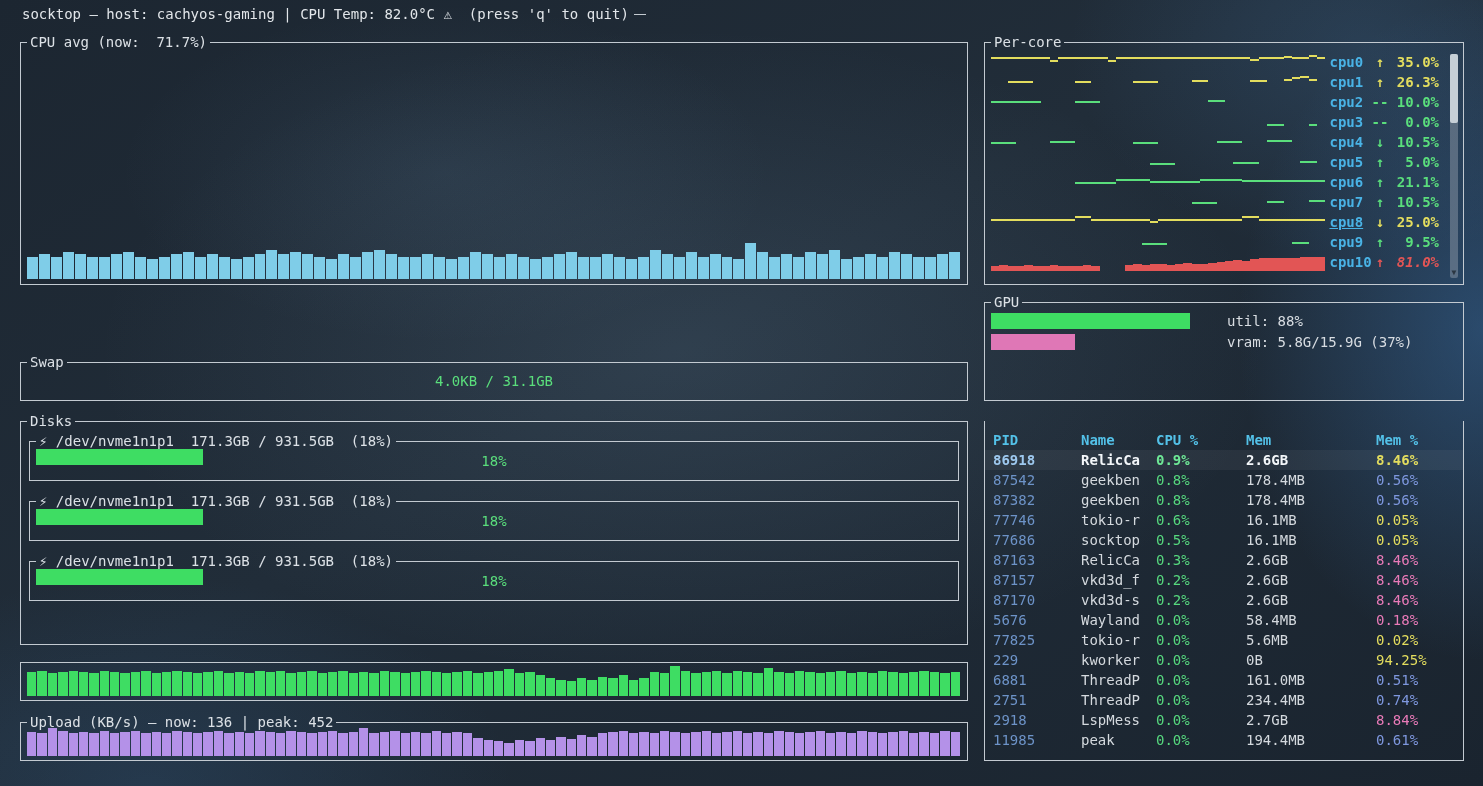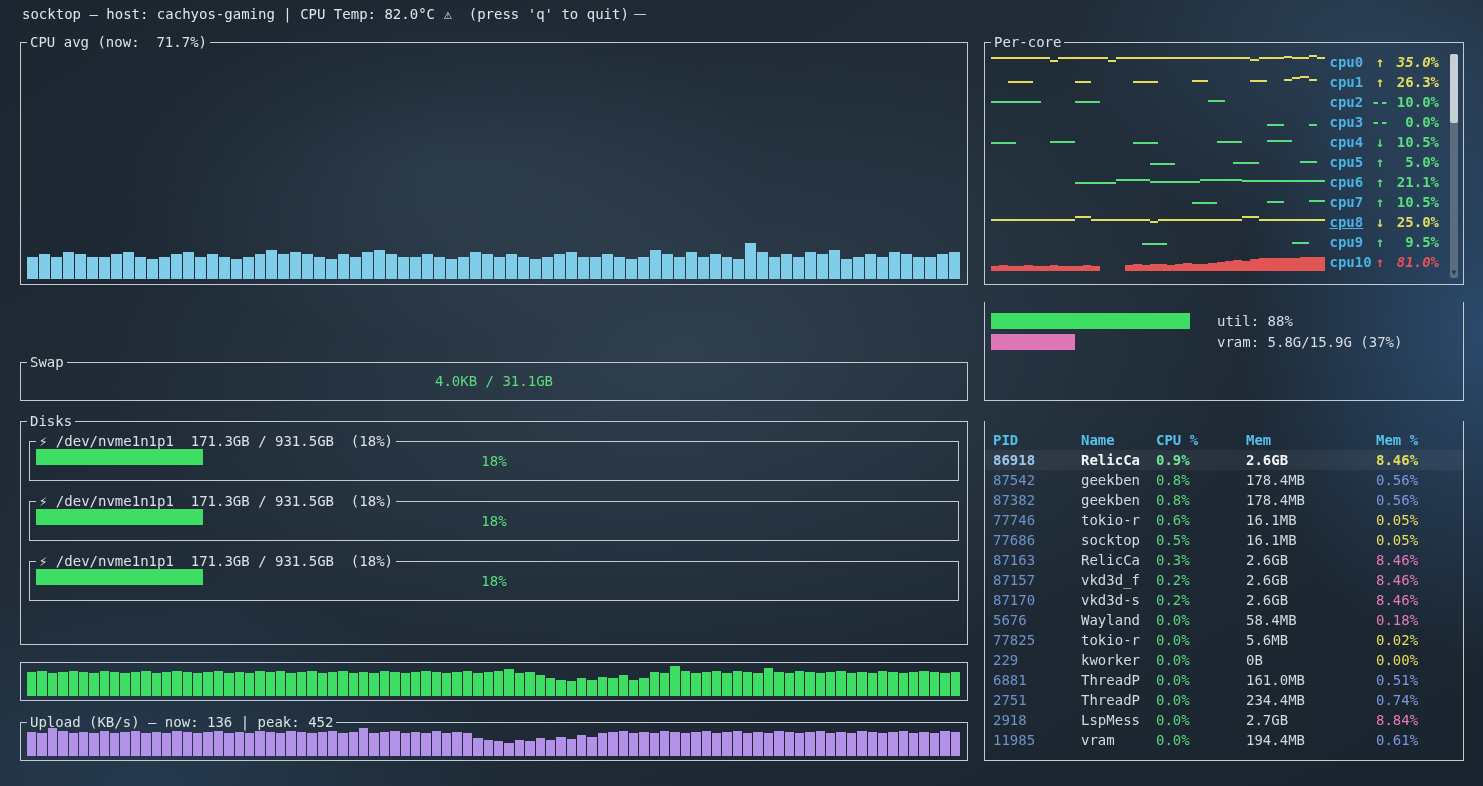--- a/index.html
+++ b/index.html
@@ -58,21 +58,21 @@
   .scrollbar { position:absolute; right:5px; top:12px; bottom:6px; width:8px; background:rgba(150,162,175,0.45); border-radius:2px; }
   .scrollbar-thumb { position:absolute; left:0; right:0; top:0; height:31%; background:#c6cfd6; border-radius:2px; }
   .scroll-down { position:absolute; bottom:0; left:0; width:8px; text-align:center; font-size:8px; line-height:10px; color:#2b3642; }
 
   
   #gpu-lines { position:absolute; left:6px; right:6px; top:9px; }
   .gpu-line { display:flex; align-items:center; height:20px; white-space:pre; }
   .gpu-line + .gpu-line { margin-top:1px; }
   .gpu-track { position:relative; width:226px; height:16px; }
   .gpu-fill { position:absolute; left:0; top:0; bottom:0; }
-  .gpu-label { }
+  .gpu-label { margin-left:10px; }
 
   
   #proc-table { position:absolute; left:0; right:0; top:9px; }
   .proc-header, .proc-row { display:flex; height:20px; line-height:20px; padding-left:8px; white-space:pre; }
   .proc-header > span { color:#53c1e8; font-weight:bold; }
   .c-pid { width:88px; color:#6d93c8; }
   .c-name { width:75px; color:#d4d9de; }
   .c-cpu { width:90px; color:#56d87e; }
   .c-mem { width:130px; color:#d4d9de; }
   .c-mempct { width:80px; }
@@ -446,21 +446,21 @@
       <span class="p-seg p-seg-l"></span>
       <span class="p-title">Per-core</span>
       <span class="p-seg p-seg-r"></span>
     </div>
     <div class="p-body">
       <div id="core-list">
   <div class="core-row">
     <div class="core-spark"><div style="position: absolute; left: 0%; background: rgb(227, 221, 94); width: 2.5%; bottom: 68%; height: 2px;"></div><div style="position: absolute; left: 2.5%; background: rgb(227, 221, 94); width: 2.5%; bottom: 68%; height: 2px;"></div><div style="position: absolute; left: 5%; background: rgb(227, 221, 94); width: 2.5%; bottom: 68%; height: 2px;"></div><div style="position: absolute; left: 7.5%; background: rgb(227, 221, 94); width: 2.5%; bottom: 68%; height: 2px;"></div><div style="position: absolute; left: 10%; background: rgb(227, 221, 94); width: 2.5%; bottom: 68%; height: 2px;"></div><div style="position: absolute; left: 12.5%; background: rgb(227, 221, 94); width: 2.5%; bottom: 68%; height: 2px;"></div><div style="position: absolute; left: 15%; background: rgb(227, 221, 94); width: 2.5%; bottom: 68%; height: 2px;"></div><div style="position: absolute; left: 17.5%; background: rgb(227, 221, 94); width: 2.5%; bottom: 52%; height: 2px;"></div><div style="position: absolute; left: 20%; background: rgb(227, 221, 94); width: 2.5%; bottom: 68%; height: 2px;"></div><div style="position: absolute; left: 22.5%; background: rgb(227, 221, 94); width: 2.5%; bottom: 68%; height: 2px;"></div><div style="position: absolute; left: 25%; background: rgb(227, 221, 94); width: 2.5%; bottom: 68%; height: 2px;"></div><div style="position: absolute; left: 27.5%; background: rgb(227, 221, 94); width: 2.5%; bottom: 68%; height: 2px;"></div><div style="position: absolute; left: 30%; background: rgb(227, 221, 94); width: 2.5%; bottom: 68%; height: 2px;"></div><div style="position: absolute; left: 32.5%; background: rgb(227, 221, 94); width: 2.5%; bottom: 68%; height: 2px;"></div><div style="position: absolute; left: 35%; background: rgb(227, 221, 94); width: 2.5%; bottom: 48%; height: 2px;"></div><div style="position: absolute; left: 37.5%; background: rgb(227, 221, 94); width: 2.5%; bottom: 68%; height: 2px;"></div><div style="position: absolute; left: 40%; background: rgb(227, 221, 94); width: 2.5%; bottom: 68%; height: 2px;"></div><div style="position: absolute; left: 42.5%; background: rgb(227, 221, 94); width: 2.5%; bottom: 68%; height: 2px;"></div><div style="position: absolute; left: 45%; background: rgb(227, 221, 94); width: 2.5%; bottom: 68%; height: 2px;"></div><div style="position: absolute; left: 47.5%; background: rgb(227, 221, 94); width: 2.5%; bottom: 68%; height: 2px;"></div><div style="position: absolute; left: 50%; background: rgb(227, 221, 94); width: 2.5%; bottom: 68%; height: 2px;"></div><div style="position: absolute; left: 52.5%; background: rgb(227, 221, 94); width: 2.5%; bottom: 68%; height: 2px;"></div><div style="position: absolute; left: 55%; background: rgb(227, 221, 94); width: 2.5%; bottom: 68%; height: 2px;"></div><div style="position: absolute; left: 57.5%; background: rgb(227, 221, 94); width: 2.5%; bottom: 68%; height: 2px;"></div><div style="position: absolute; left: 60%; background: rgb(227, 221, 94); width: 2.5%; bottom: 68%; height: 2px;"></div><div style="position: absolute; left: 62.5%; background: rgb(227, 221, 94); width: 2.5%; bottom: 68%; height: 2px;"></div><div style="position: absolute; left: 65%; background: rgb(227, 221, 94); width: 2.5%; bottom: 68%; height: 2px;"></div><div style="position: absolute; left: 67.5%; background: rgb(227, 221, 94); width: 2.5%; bottom: 68%; height: 2px;"></div><div style="position: absolute; left: 70%; background: rgb(227, 221, 94); width: 2.5%; bottom: 68%; height: 2px;"></div><div style="position: absolute; left: 72.5%; background: rgb(227, 221, 94); width: 2.5%; bottom: 68%; height: 2px;"></div><div style="position: absolute; left: 75%; background: rgb(227, 221, 94); width: 2.5%; bottom: 68%; height: 2px;"></div><div style="position: absolute; left: 77.5%; background: rgb(227, 221, 94); width: 2.5%; bottom: 55%; height: 2px;"></div><div style="position: absolute; left: 80%; background: rgb(227, 221, 94); width: 2.5%; bottom: 68%; height: 2px;"></div><div style="position: absolute; left: 82.5%; background: rgb(227, 221, 94); width: 2.5%; bottom: 68%; height: 2px;"></div><div style="position: absolute; left: 85%; background: rgb(227, 221, 94); width: 2.5%; bottom: 68%; height: 2px;"></div><div style="position: absolute; left: 87.5%; background: rgb(227, 221, 94); width: 2.5%; bottom: 75%; height: 2px;"></div><div style="position: absolute; left: 90%; background: rgb(227, 221, 94); width: 2.5%; bottom: 68%; height: 2px;"></div><div style="position: absolute; left: 92.5%; background: rgb(227, 221, 94); width: 2.5%; bottom: 68%; height: 2px;"></div><div style="position: absolute; left: 95%; background: rgb(227, 221, 94); width: 2.5%; bottom: 80%; height: 2px;"></div><div style="position: absolute; left: 97.5%; background: rgb(227, 221, 94); width: 2.5%; bottom: 68%; height: 2px;"></div></div>
     <span class="core-name" style="color: rgb(73, 179, 230);">cpu0</span>
     <span class="core-arrow" style="color: rgb(227, 221, 94);">↑</span>
-    <span class="core-value" style="color: rgb(227, 221, 94); font-style: italic;">35.0%</span>
+    <span class="core-value" style="color: rgb(227, 221, 94);">35.0%</span>
   </div>
 
   <div class="core-row">
     <div class="core-spark"><div style="position: absolute; left: 5%; background: rgb(227, 221, 94); width: 2.5%; bottom: 42%; height: 2px;"></div><div style="position: absolute; left: 7.5%; background: rgb(227, 221, 94); width: 2.5%; bottom: 42%; height: 2px;"></div><div style="position: absolute; left: 10%; background: rgb(227, 221, 94); width: 2.5%; bottom: 42%; height: 2px;"></div><div style="position: absolute; left: 25%; background: rgb(227, 221, 94); width: 2.5%; bottom: 42%; height: 2px;"></div><div style="position: absolute; left: 27.5%; background: rgb(227, 221, 94); width: 2.5%; bottom: 42%; height: 2px;"></div><div style="position: absolute; left: 42.5%; background: rgb(227, 221, 94); width: 2.5%; bottom: 42%; height: 2px;"></div><div style="position: absolute; left: 45%; background: rgb(227, 221, 94); width: 2.5%; bottom: 42%; height: 2px;"></div><div style="position: absolute; left: 47.5%; background: rgb(227, 221, 94); width: 2.5%; bottom: 42%; height: 2px;"></div><div style="position: absolute; left: 60%; background: rgb(227, 221, 94); width: 2.5%; bottom: 48%; height: 2px;"></div><div style="position: absolute; left: 62.5%; background: rgb(227, 221, 94); width: 2.5%; bottom: 48%; height: 2px;"></div><div style="position: absolute; left: 77.5%; background: rgb(227, 221, 94); width: 2.5%; bottom: 52%; height: 2px;"></div><div style="position: absolute; left: 80%; background: rgb(227, 221, 94); width: 2.5%; bottom: 52%; height: 2px;"></div><div style="position: absolute; left: 87.5%; background: rgb(227, 221, 94); width: 2.5%; bottom: 58%; height: 2px;"></div><div style="position: absolute; left: 90%; background: rgb(227, 221, 94); width: 2.5%; bottom: 64%; height: 2px;"></div><div style="position: absolute; left: 92.5%; background: rgb(227, 221, 94); width: 2.5%; bottom: 70%; height: 2px;"></div><div style="position: absolute; left: 95%; background: rgb(227, 221, 94); width: 2.5%; bottom: 58%; height: 2px;"></div></div>
     <span class="core-name" style="color: rgb(73, 179, 230);">cpu1</span>
     <span class="core-arrow" style="color: rgb(227, 221, 94);">↑</span>
     <span class="core-value" style="color: rgb(227, 221, 94);">26.3%</span>
   </div>
 
   <div class="core-row">
@@ -527,20 +527,25 @@
   </div>
 </div>
       <div class="scrollbar">
         <div class="scrollbar-thumb"></div>
         <div class="scroll-down">▼</div>
       </div>
     </div>
   </div>
 
   <div class="panel" style="left:984px; top:292px; width:480px; height:109px;">
+    <div class="p-head">
+      <span class="p-seg p-seg-l"></span>
+      <span class="p-title">GPU</span>
+      <span class="p-seg p-seg-r"></span>
+    </div>
     <div class="p-body">
       <div id="gpu-lines">
         <div class="gpu-line">
           <div class="gpu-track">
             <div class="gpu-fill" style="width: 88%; background: rgb(62, 221, 99);"></div>
           </div>
           <span class="gpu-label">util: 88%</span>
         </div>
         <div class="gpu-line">
           <div class="gpu-track">
@@ -641,21 +646,21 @@
     <span class="c-cpu">0.0%</span>
     <span class="c-mem">5.6MB</span>
     <span class="c-mempct" style="color: rgb(227, 221, 94);">0.02%</span>
   </div>
 
   <div class="proc-row">
     <span class="c-pid">229</span>
     <span class="c-name">kworker</span>
     <span class="c-cpu">0.0%</span>
     <span class="c-mem">0B</span>
-    <span class="c-mempct" style="color: rgb(227, 221, 94);">0.00%</span>
+    <span class="c-mempct" style="color: rgb(227, 221, 94);">94.25%</span>
   </div>
 
   <div class="proc-row">
     <span class="c-pid">6881</span>
     <span class="c-name">ThreadP</span>
     <span class="c-cpu">0.0%</span>
     <span class="c-mem">161.0MB</span>
     <span class="c-mempct" style="color: rgb(126, 151, 222);">0.51%</span>
   </div>
 
@@ -670,21 +675,21 @@
   <div class="proc-row">
     <span class="c-pid">2918</span>
     <span class="c-name">LspMess</span>
     <span class="c-cpu">0.0%</span>
     <span class="c-mem">2.7GB</span>
     <span class="c-mempct" style="color: rgb(232, 122, 184);">8.84%</span>
   </div>
 
   <div class="proc-row">
     <span class="c-pid">11985</span>
-    <span class="c-name">vram</span>
+    <span class="c-name">peak</span>
     <span class="c-cpu">0.0%</span>
     <span class="c-mem">194.4MB</span>
     <span class="c-mempct" style="color: rgb(126, 151, 222);">0.61%</span>
   </div>
 </div>
       </div>
     </div>
   </div>
 
 </div>

